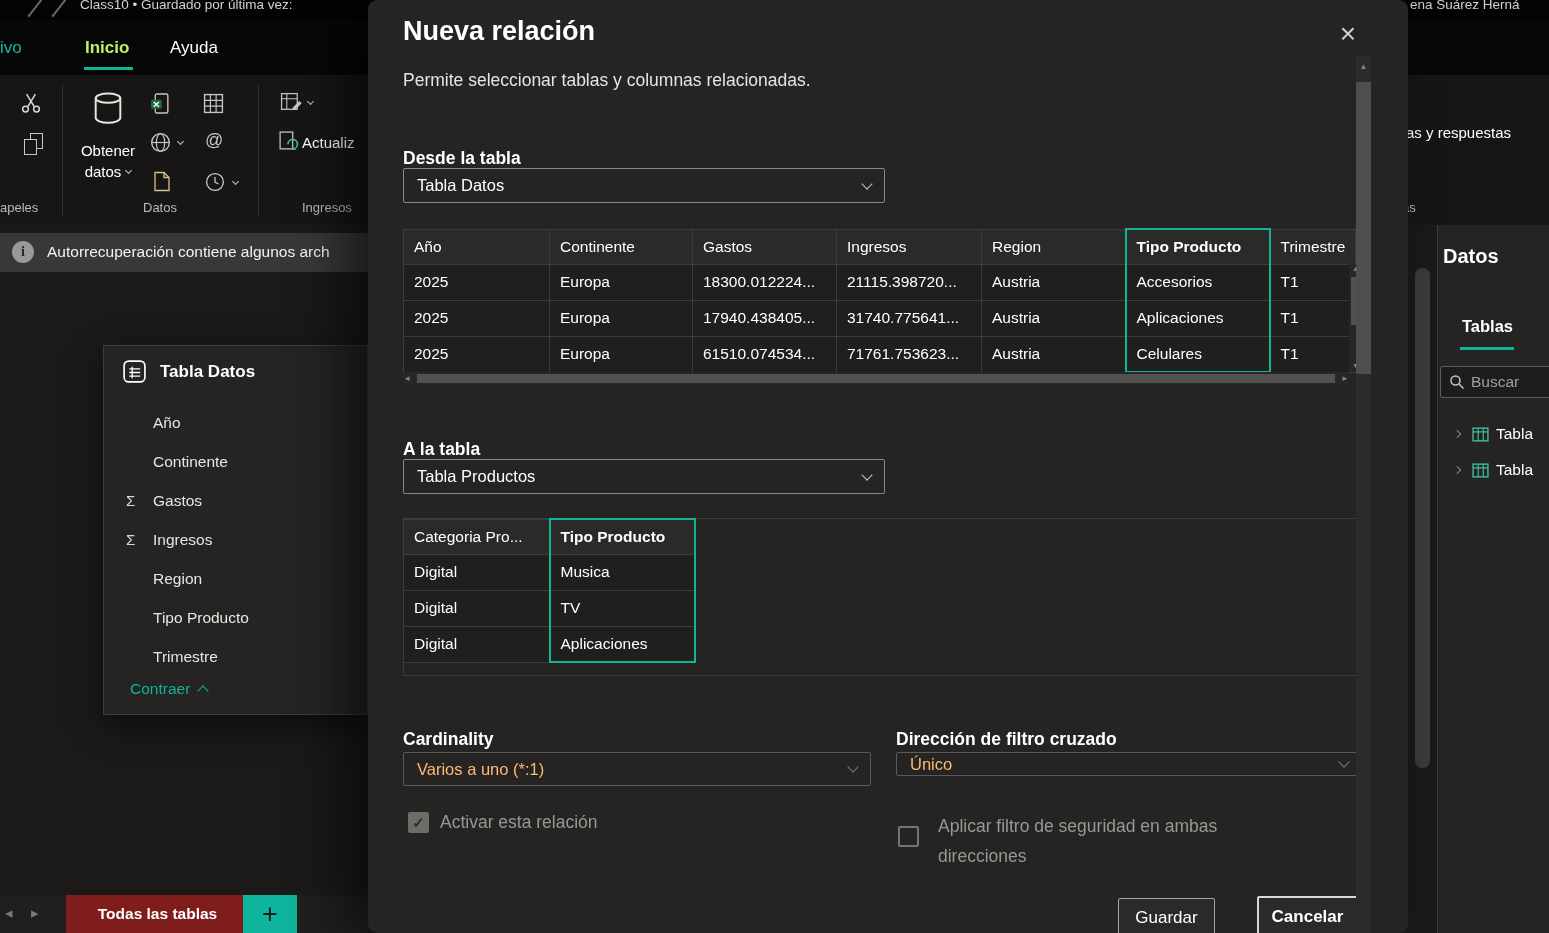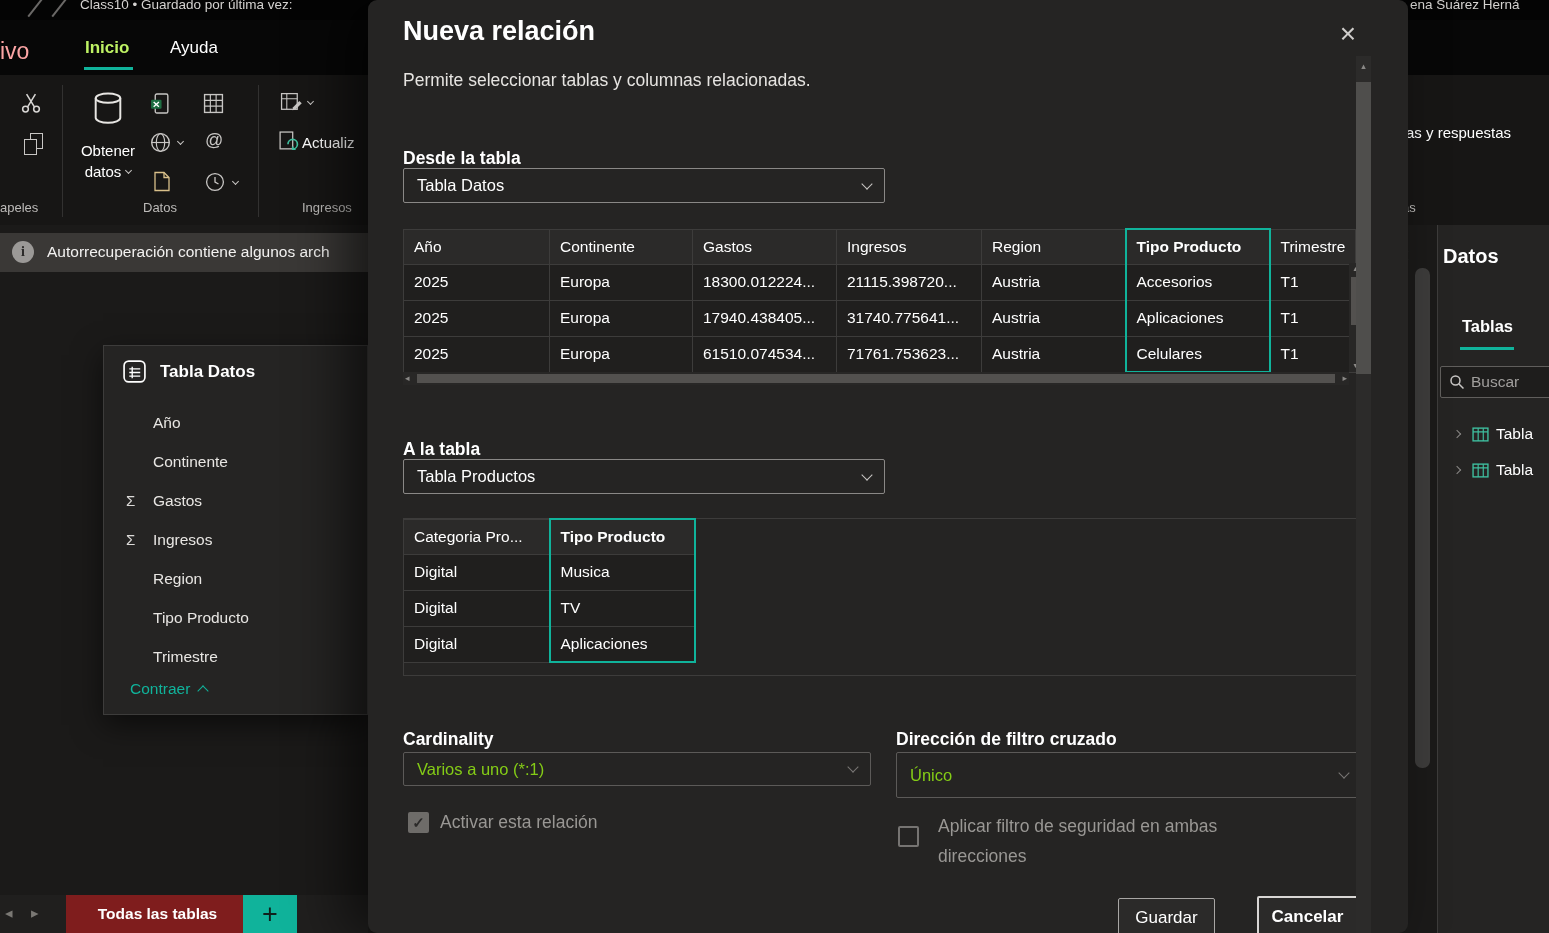--- a/index.html
+++ b/index.html
@@ -16,21 +16,21 @@
   .chev.right{transform:rotate(-45deg);}
   .chev.left{transform:rotate(135deg);}
   .chev.sm{width:5px;height:5px;border-width:1.4px;}
   .chev.accent{border-color:var(--accent);}
   .chev.dim{border-color:#8a8886;}
 
   
   .dd{position:absolute;height:35px;border:1px solid #8a8886;border-radius:2px;
     display:flex;align-items:center;padding:0 13px;font-size:16.5px;color:#fff;cursor:pointer;}
   .dd .chev{margin-left:auto;margin-top:-4px;}
-  .dd.disabled{border-color:#5c5a58;color:#84cc16;}
+  .dd.disabled{border-color:#5c5a58;color:#fdba74;}
   .dd.disabled .chev{border-color:#797775;}
 
   
   .dlg-label{position:absolute;font-size:17.5px;font-weight:700;color:#fff;margin-top:13px;}
 
   
   table.grid{position:absolute;border-collapse:collapse;table-layout:fixed;}
   .grid th,.grid td{border:1px solid #3d3c3b;padding:0 10px;font-size:15.5px;font-weight:400;
     text-align:left;color:#fff;white-space:nowrap;overflow:hidden;}
   .grid th{background:#2b2a29;height:35px;}
@@ -68,21 +68,21 @@
 </head>
 <body>
 
 <div class="abs" style="left:0;top:0;width:1549px;height:20px;background:#040404;"></div>
 <div class="abs" style="left:34px;top:-3px;width:2px;height:22px;background:#6a6866;transform:rotate(38deg);"></div>
 <div class="abs" style="left:58px;top:-3px;width:2px;height:22px;background:#6a6866;transform:rotate(38deg);"></div>
 <div class="abs nowrap" style="left:80px;top:-3px;font-size:13.5px;color:#d4d2d0;width:290px;">Class10 • Guardado por última vez:</div>
 <div class="abs nowrap" style="left:1410px;top:-3px;font-size:13.5px;color:#d4d2d0;width:139px;">ena Suárez Herná</div>
 
 <div class="abs" style="left:0;top:20px;width:1549px;height:55px;background:#070707;"></div>
-<div class="abs" style="left:0;top:38px;font-size:23px;color:#fca5a5;cursor:pointer;">ivo</div>
+<div class="abs" style="left:0;top:38px;font-size:17px;color:#14b8a6;cursor:pointer;">ivo</div>
 <div class="abs" style="left:85px;top:38px;font-size:17px;font-weight:600;color:#bef264;cursor:pointer;">Inicio</div>
 <div class="abs" style="left:84px;top:67px;width:49px;height:3px;background:var(--accent);"></div>
 <div class="abs" style="left:170px;top:38px;font-size:17px;color:#fff;cursor:pointer;">Ayuda</div>
 
 <div class="abs" style="left:0;top:75px;width:1549px;height:150px;background:#171615;"></div>
 
 <div class="abs" style="left:20px;top:92px;cursor:pointer;">
   <svg width="22" height="22" viewBox="0 0 20 20">
       <circle cx="5" cy="15.5" r="2.6" fill="none" stroke="#d8d6d4" stroke-width="1.4"></circle>
       <circle cx="15" cy="15.5" r="2.6" fill="none" stroke="#d8d6d4" stroke-width="1.4"></circle>
@@ -360,21 +360,21 @@
       </tr>
     </tbody>
   </table>
 
   <div class="dlg-label" style="left:35px;top:716px;">Cardinality</div>
   <div class="dlg-label" style="left:528px;top:716px;">Dirección de filtro cruzado</div>
   <div class="dd disabled" style="left:35px;top:752px;width:468px;height:34px;">
     <span>Varios a uno (*:1)</span>
     <span class="chev down"></span>
   </div>
-  <div class="dd disabled" style="left:528px;top:752px;width:466px;height:46px;">
+  <div class="dd disabled" style="left:528px;top:752px;width:466px;height:24px;">
     <span>Único</span>
     <span class="chev down"></span>
   </div>
 
   <div class="cbx checked" style="left:40px;top:812px;">
     <span>✓</span>
   </div>
   <div class="cb-label" style="left:72px;top:812px;">Activar esta relación</div>
   <div class="cbx empty" style="left:530px;top:826px;"></div>
   <div class="cb-label" style="left:570px;top:811px;width:350px;line-height:30px;">Aplicar filtro de seguridad en ambas direcciones</div>

